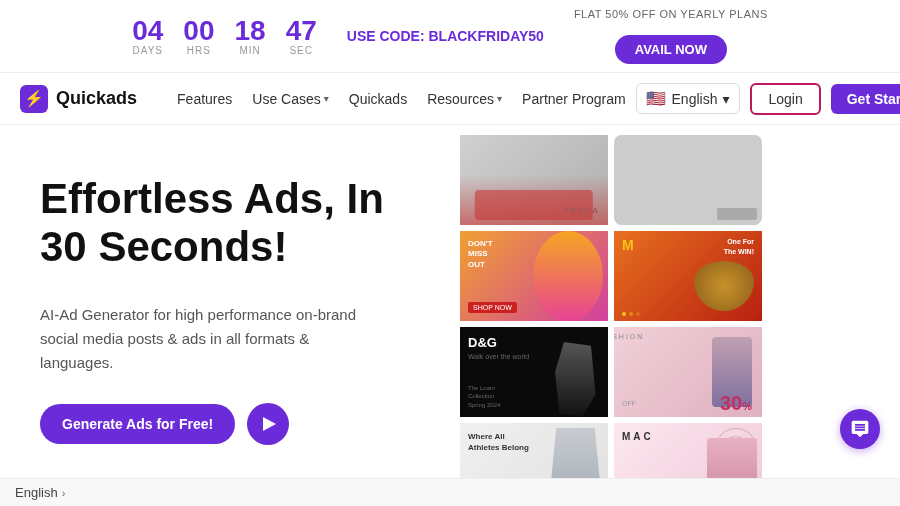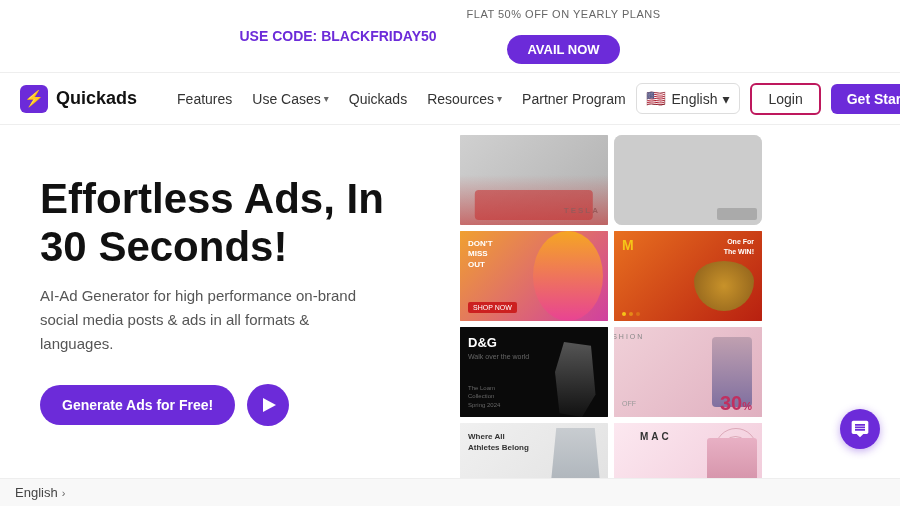--- a/index.html
+++ b/index.html
@@ -180,21 +180,21 @@
     .hero {
       width: 440px;
       padding: 50px 30px 30px 40px;
       flex-shrink: 0;
     }
     .hero-title {
       font-size: 42px;
       font-weight: 900;
       color: #111;
       line-height: 1.15;
-      margin-bottom: 12px;
+      margin-bottom: 31px;
     }
     .hero-subtitle {
       font-size: 15px;
       color: #555;
       line-height: 1.6;
       margin-bottom: 28px;
       max-width: 320px;
     }
     .hero-actions {
       display: flex;
@@ -377,21 +377,20 @@
       grid-column: 2;
     }
     .ad-mac .mac-text {
       position: absolute;
       top: 8px;
       left: 8px;
       font-size: 10px;
       font-weight: 700;
       color: #333;
       letter-spacing: 2px;
-      margin-left: 18px;
     }
 
     
     .chat-bubble {
       position: absolute;
       bottom: 30px;
       right: 20px;
       width: 40px;
       height: 40px;
       background: #6c2bd9;
@@ -508,20 +507,38 @@
       height: 25px;
       border: 1px solid rgba(180,100,120,0.4);
       border-radius: 50%;
       top: 8px; right: 8px;
     }
   </style>
 </head>
 <body>
 
 <div class="top-banner">
+  <div class="countdown">
+    <div class="countdown-unit">
+      <div class="countdown-number">04</div>
+      <div class="countdown-label">DAYS</div>
+    </div>
+    <div class="countdown-unit">
+      <div class="countdown-number">00</div>
+      <div class="countdown-label">HRS</div>
+    </div>
+    <div class="countdown-unit">
+      <div class="countdown-number">18</div>
+      <div class="countdown-label">MIN</div>
+    </div>
+    <div class="countdown-unit">
+      <div class="countdown-number">47</div>
+      <div class="countdown-label">SEC</div>
+    </div>
+  </div>
 
   <div class="banner-center">
     <div class="banner-code">USE CODE: BLACKFRIDAY50</div>
   </div>
 
   <div class="banner-right">
     <div class="banner-flat">FLAT 50% OFF ON YEARLY PLANS</div>
     <button class="avail-btn">AVAIL NOW</button>
   </div>
 </div>

